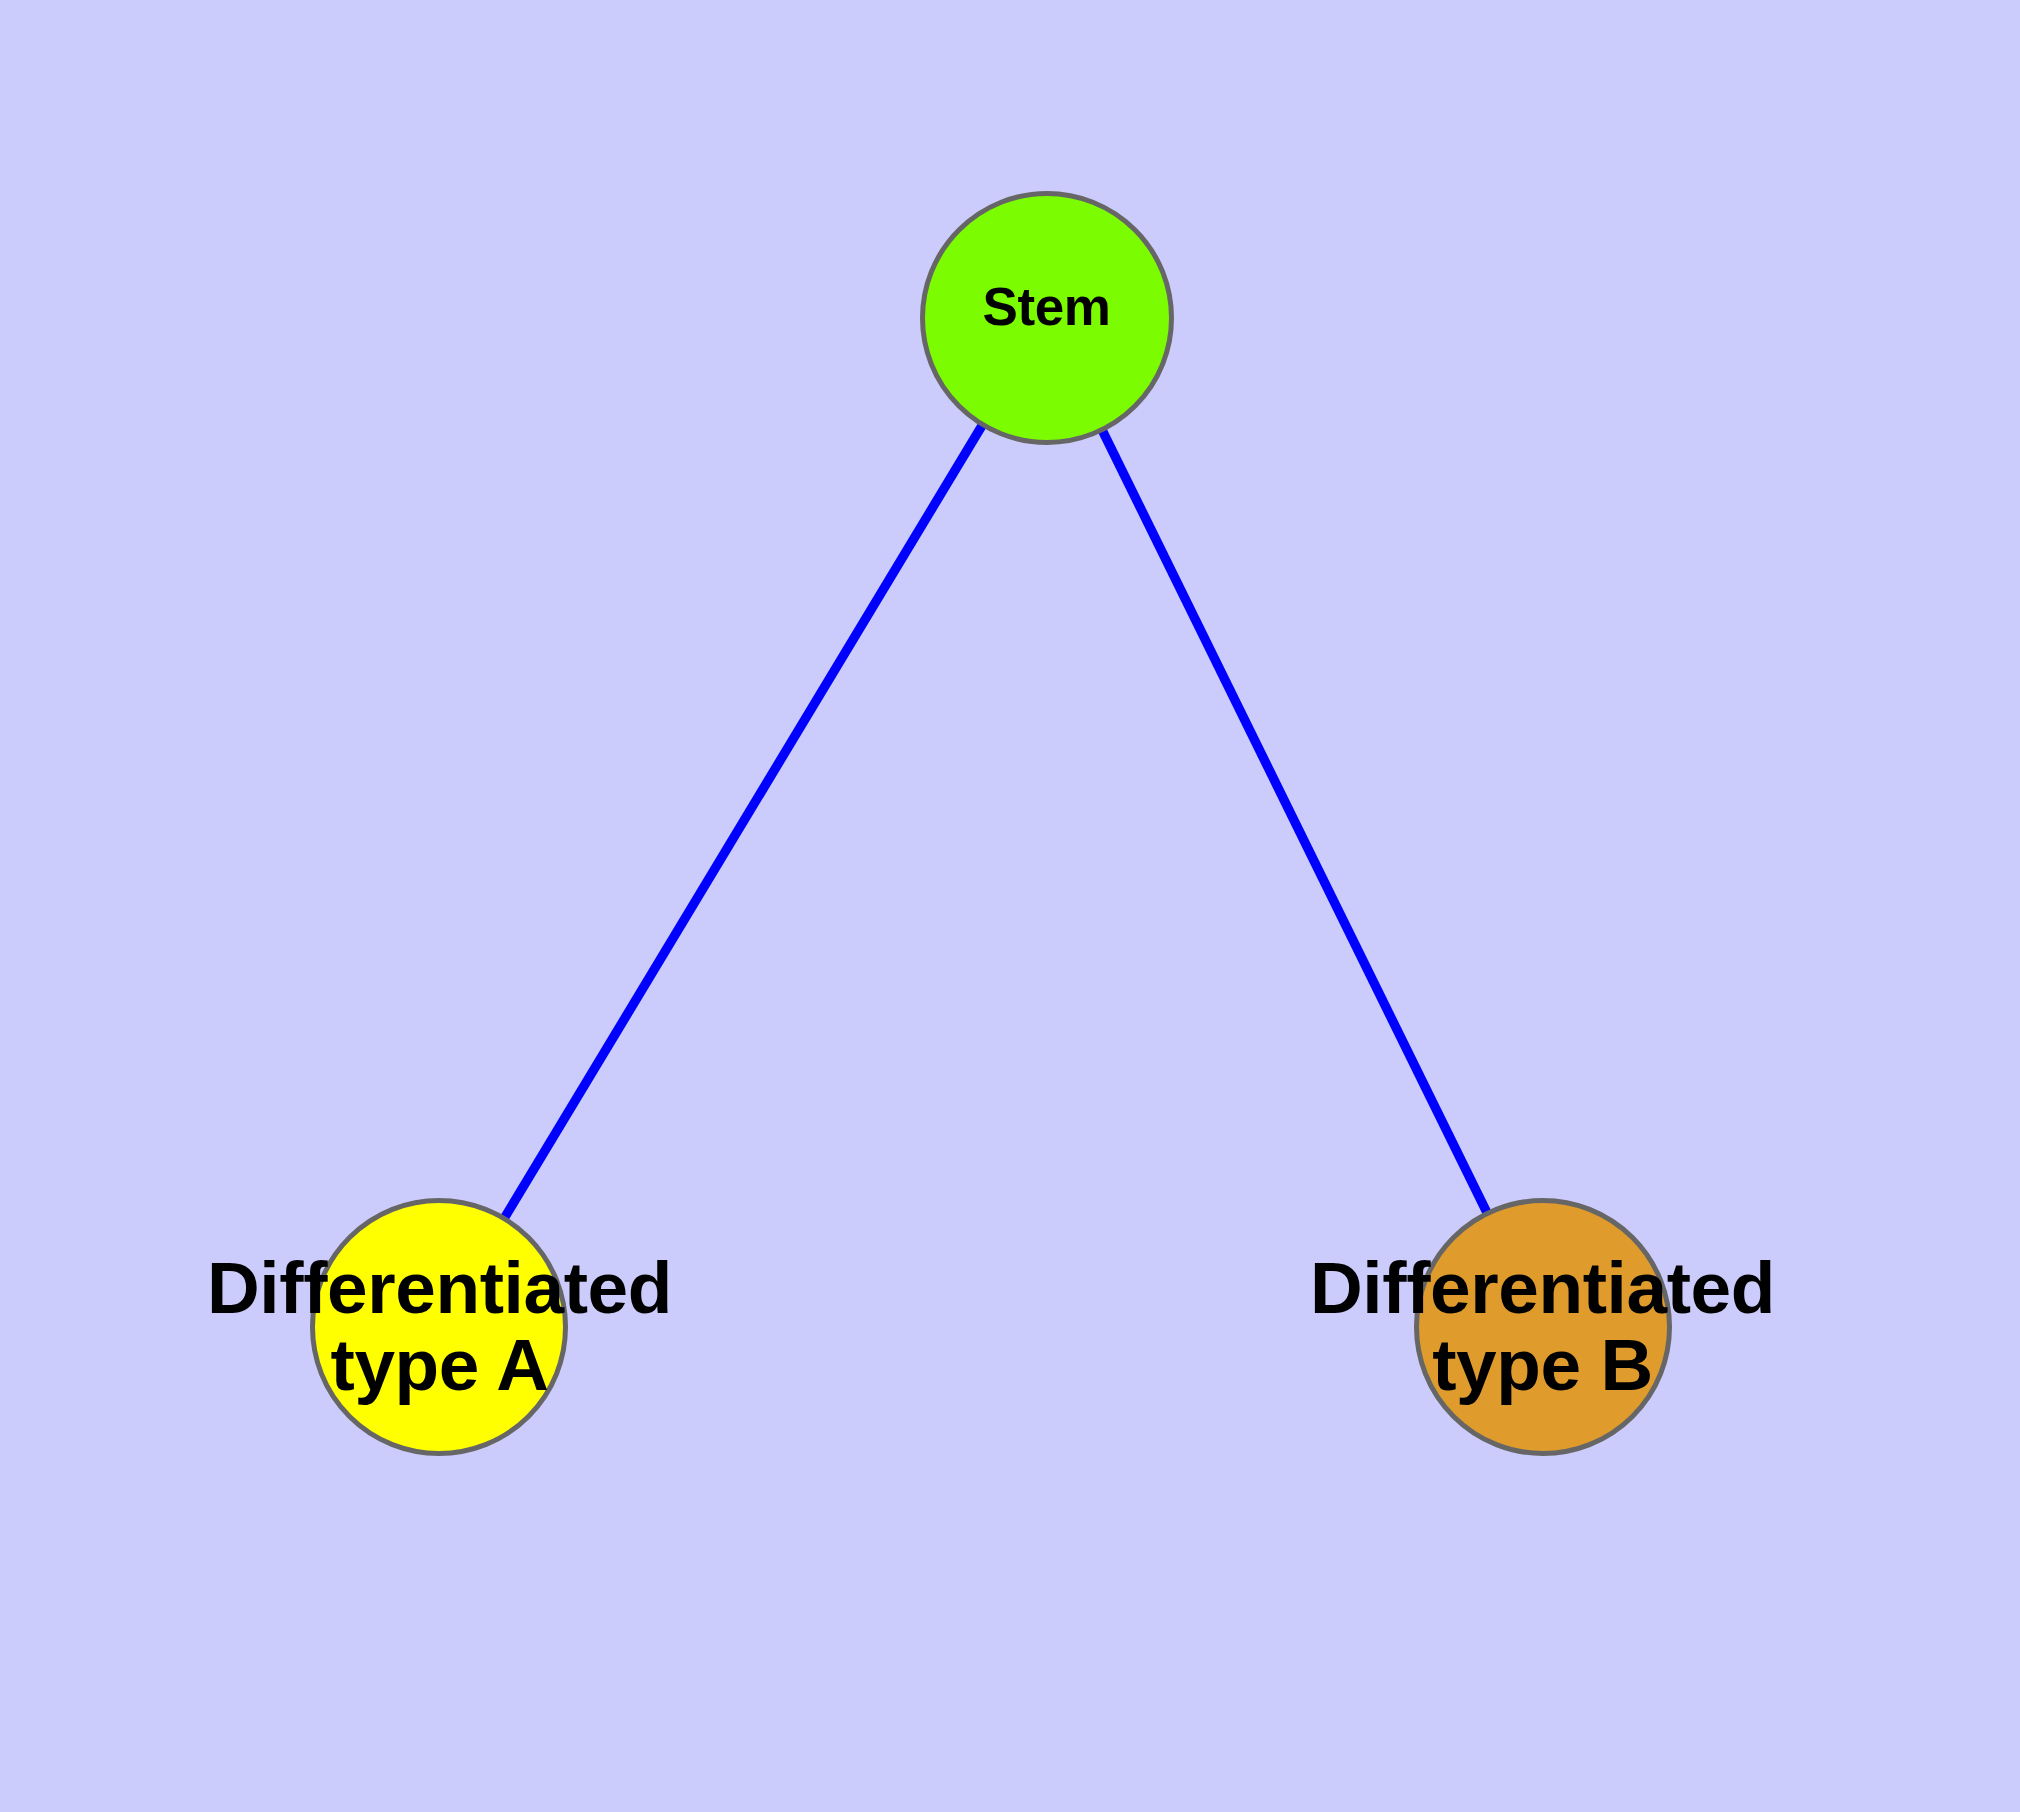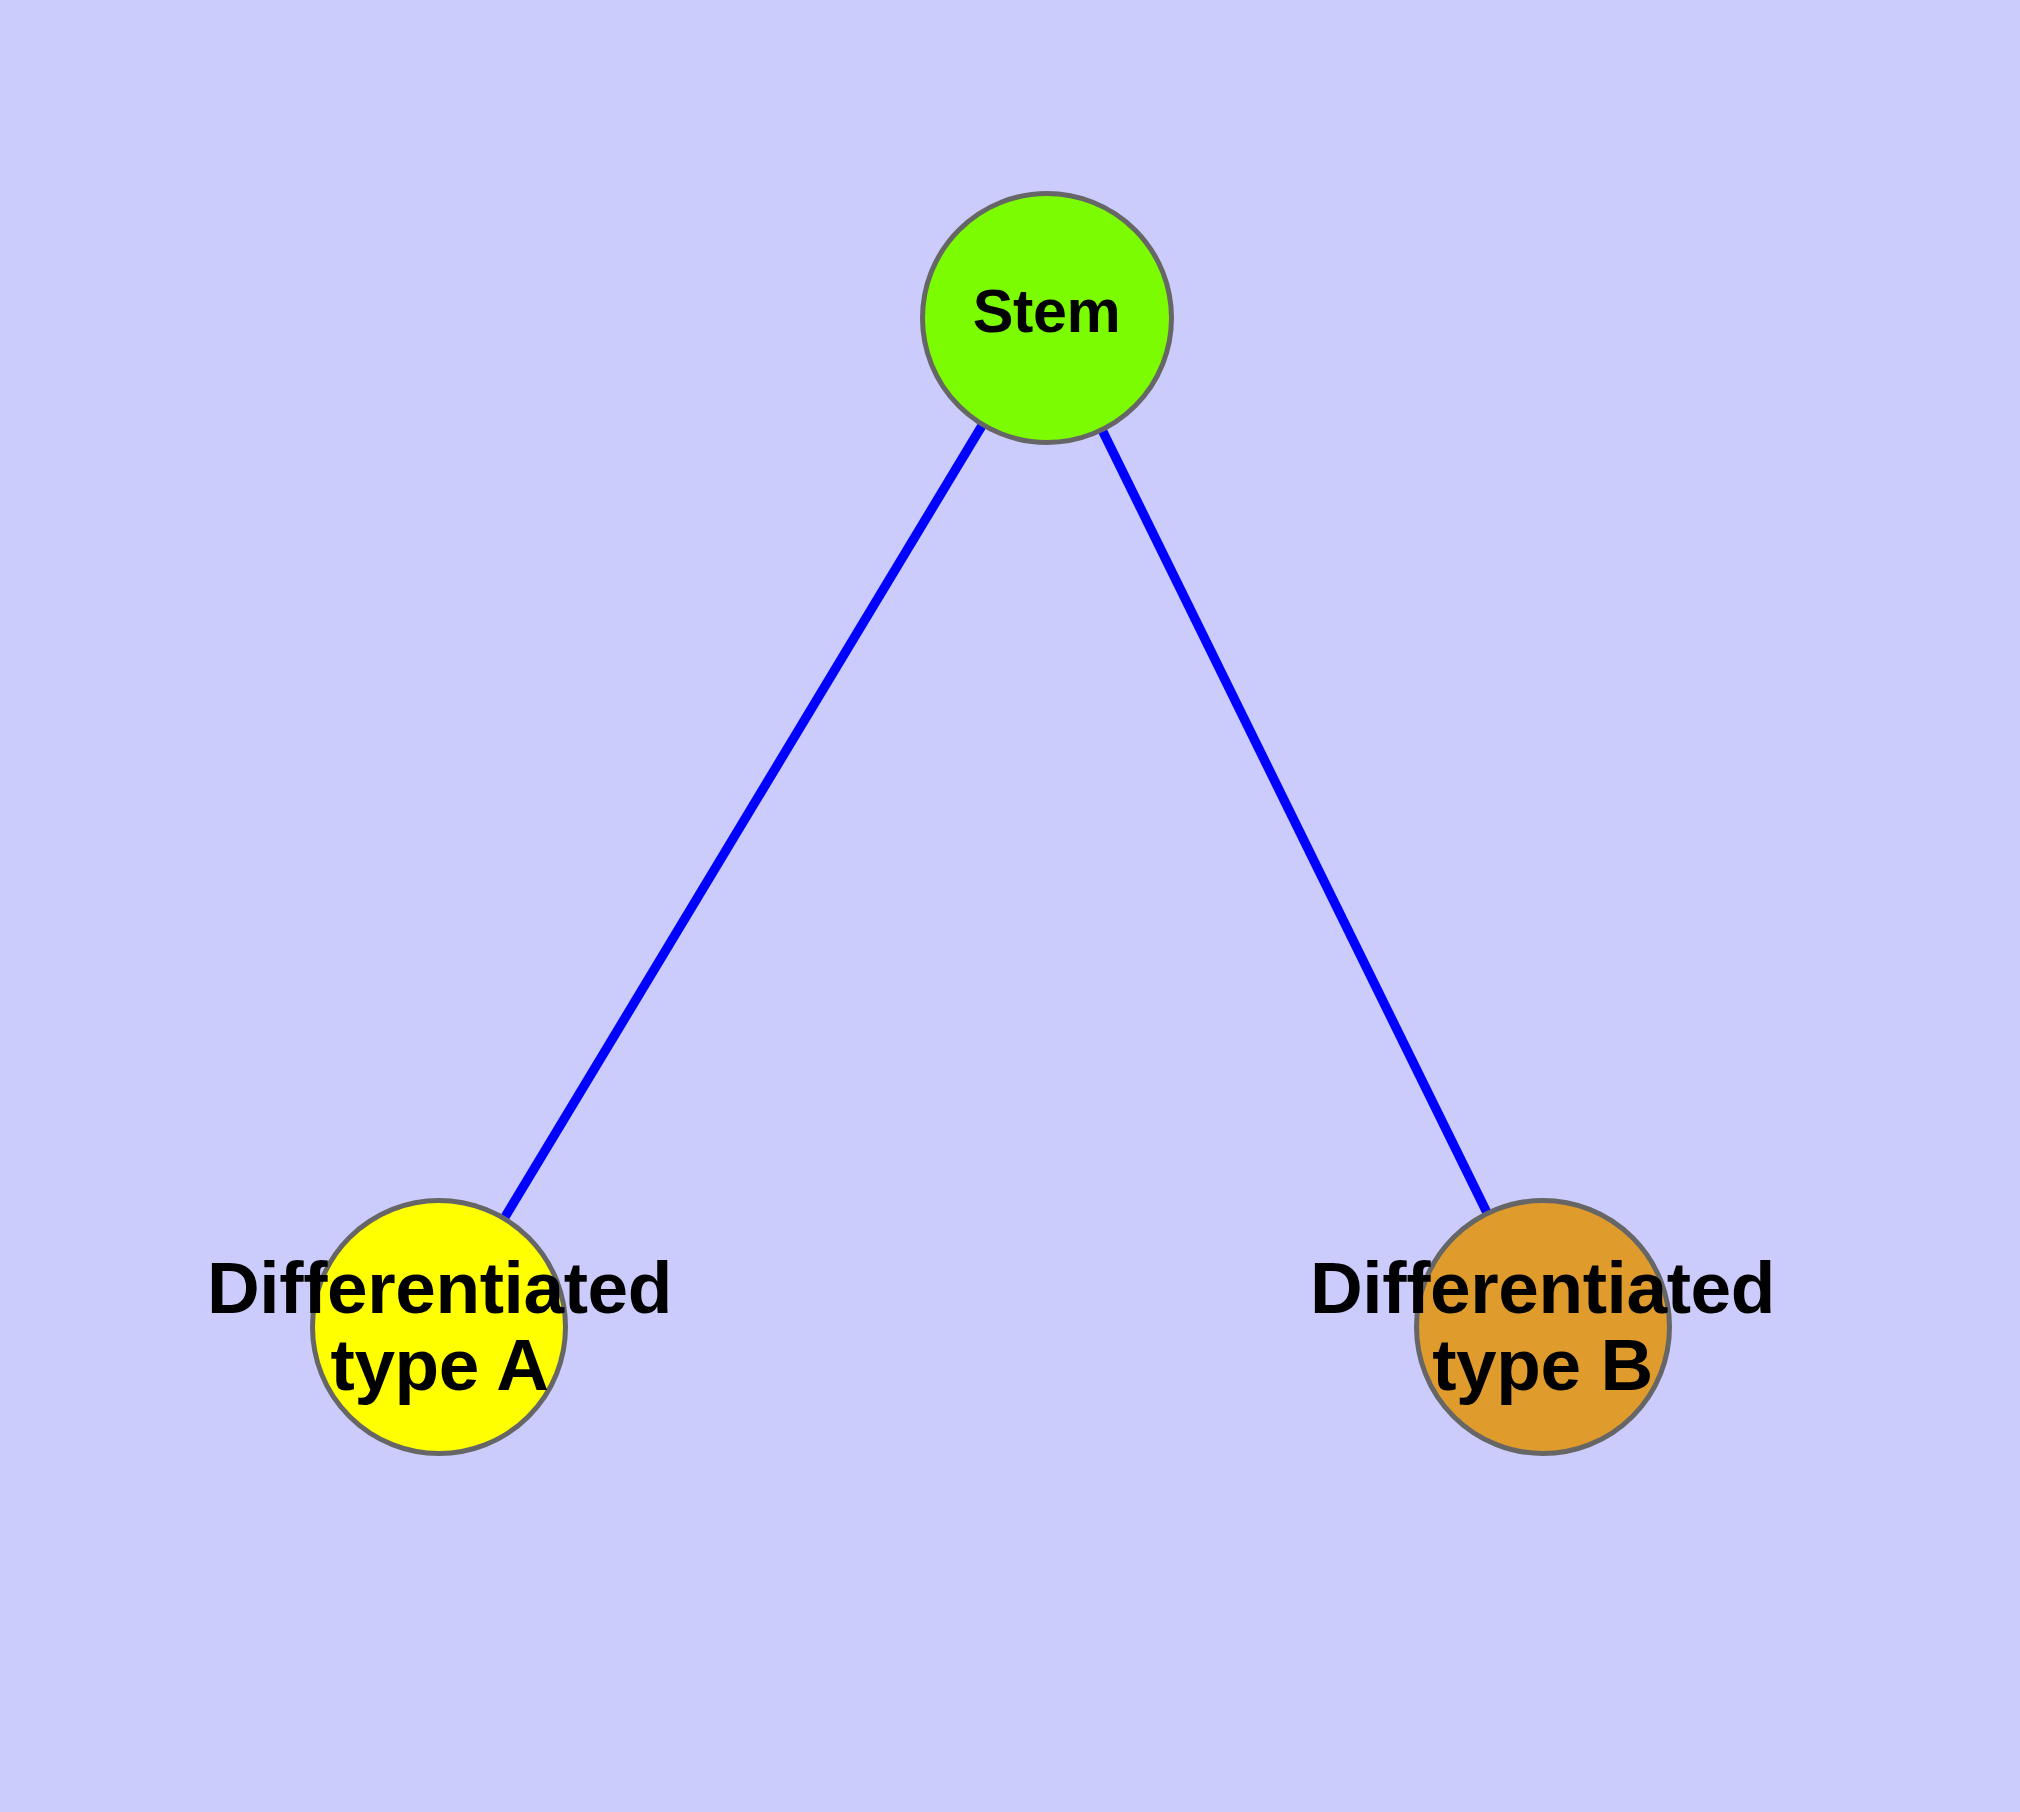--- a/index.html
+++ b/index.html
@@ -50,20 +50,20 @@
 
   <svg id="edge-layer" viewBox="0 0 2384 2138" preserveAspectRatio="none" style="width: 2021px; height: 1812px;">
     <line class="graph-edge" x1="1235" y1="375" x2="518" y2="1565" stroke="#0000ff" stroke-width="11" stroke-linecap="butt"></line>
     <line class="graph-edge" x1="1235" y1="375" x2="1820" y2="1565" stroke="#0000ff" stroke-width="11" stroke-linecap="butt"></line>
   </svg>
 
   <div class="node" style="left: 920px; top: 191px; width: 254px; height: 254px; background: rgb(124, 252, 0); border: 5.1px solid rgb(102, 102, 102);"></div>
   <div class="node" style="left: 310px; top: 1198px; width: 258px; height: 258px; background: rgb(255, 255, 0); border: 5.1px solid rgb(102, 102, 102);"></div>
   <div class="node" style="left: 1414px; top: 1198px; width: 258px; height: 258px; background: rgb(224, 155, 45); border: 5.1px solid rgb(102, 102, 102);"></div>
 
-  <div class="node-label" style="font-size: 61px; color: rgb(0, 0, 0); left: 453px; width: 1187px; top: 279px;">Stem</div>
+  <div class="node-label" style="font-size: 53px; color: rgb(0, 0, 0); left: 453px; width: 1187px; top: 279px;">Stem</div>
   <div class="node-label" style="font-size: 73px; color: rgb(0, 0, 0); left: -154px; width: 1187px; top: 1249px;">Differentiated
 type A</div>
   <div class="node-label" style="font-size: 73px; color: rgb(0, 0, 0); left: 949px; width: 1187px; top: 1249px;">Differentiated
 type B</div>
 
 </div>
 
 
 </body></html>

